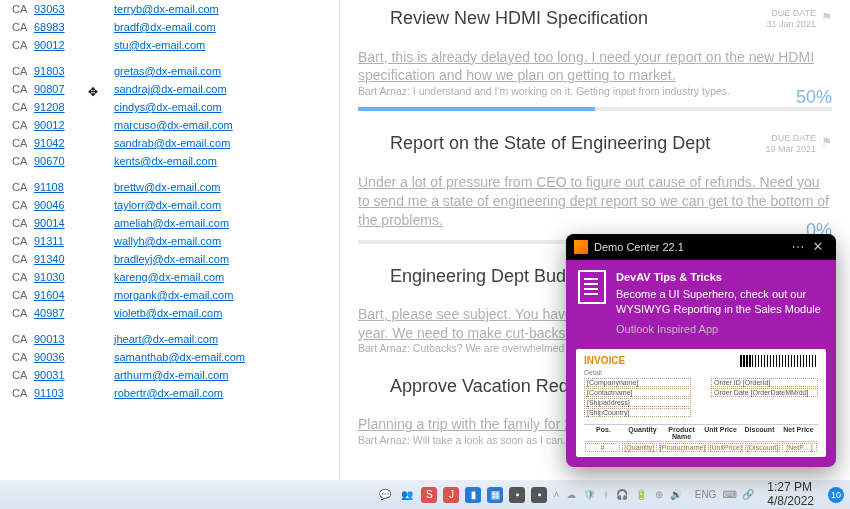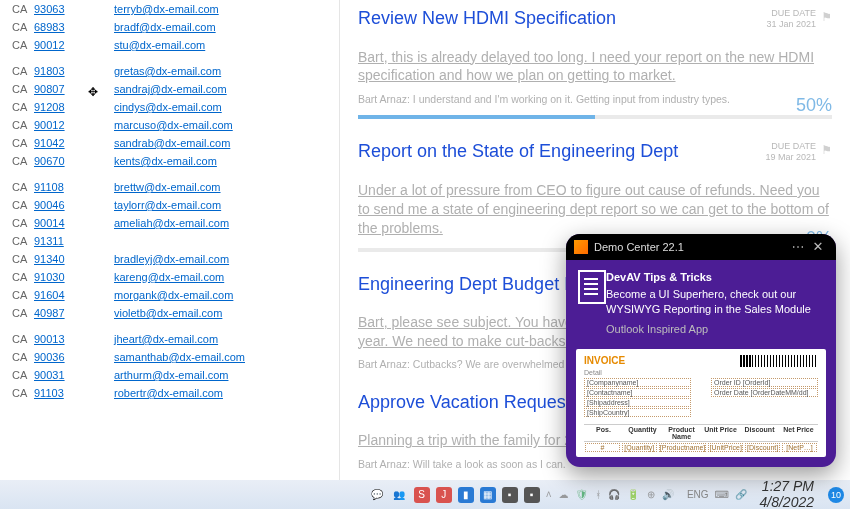--- a/index.html
+++ b/index.html
@@ -9,36 +9,36 @@
   .row { display: flex; height: 18px; align-items: center; }
   .c-state { width: 24px; padding-left: 12px; color:#666; }
   .c-zip { width: 62px; padding-left: 10px; }
   .c-zip a, .c-email a { color: #0066cc; text-decoration: underline; cursor:pointer; }
   .c-email { flex: 1; padding-left: 28px; position:relative;}
   .cursor { position:absolute; left:2px; top:2px; font-size:12px;}
   .group-sep { height: 8px; }
   .right { flex: 1; padding: 8px 18px 0 18px; overflow:hidden; }
   .task { margin-bottom: 22px; }
   .task-head { display:flex; justify-content:space-between; }
-  .task-title { font-size: 18px; color: #1d4ed8; font-weight:400;}
+  .task-title { font-size: 18px; color: #404040; font-weight:400;margin-left:32px;}
   .task-due { text-align:right; font-size:9px; color:#b8b8b8; line-height:1.2; position:relative; padding-right:16px;}
   .task-due .flag { position:absolute; right:0; top:2px; color:#d0d0d0; font-size:12px;}
   .task-desc { font-size: 14px; color: #b0b0b0; margin-top:18px; line-height:1.35;text-decoration:underline; }
-  .task-resp { font-size: 10.5px; color: #b0b0b0; margin-top:8px; }
+  .task-resp { font-size: 10.5px; color: #b0b0b0; margin-top:0; }
   .progress { height:4px; background:#eaeaea; margin-top:10px; position:relative;text-align:right;}
   .progress-fill { height:100%; background:#6fb4e8; }
   .progress-pct { position:absolute; right:0; top:-20px; font-size:18px; color:#7fb9e6;}
 
   
-  .toast { position:absolute; right:14px; bottom:42px; width:270px; background:#4c1d95; border-radius:14px; color:#fff; box-shadow:0 8px 24px rgba(0,0,0,.4); overflow:hidden; z-index:10;}
+  .toast { position:absolute; right:14px; bottom:42px; width:270px; background:#a21caf; border-radius:8px; color:#fff; box-shadow:0 8px 24px rgba(0,0,0,.4); overflow:hidden; z-index:10;}
   .toast-head { display:flex; align-items:center; height:26px; padding:0 8px; font-size:11px; color:#ddd; background:#000;}
   .toast-head-icon { width:14px; height:14px; background:linear-gradient(135deg,#ff9a00,#ff6a00); margin-right:6px;}
   .toast-head-title { flex:1; }
   .toast-close,.toast-more { width:20px; text-align:center; cursor:pointer; color:#bbb; font-size:13px;}
-  .toast-body { display:flex; padding:10px 12px 8px 12px; gap:0;}
+  .toast-body { display:flex; padding:10px 12px 8px 12px; gap:10px;}
   .doc-icon { width:28px; height:34px; border:2px solid #fff; position:relative; flex-shrink:0;}
   .doc-icon:before{content:"";position:absolute;left:4px;top:6px;width:14px;height:2px;background:#fff;box-shadow:0 5px 0 #fff,0 10px 0 #fff,0 15px 0 #fff;}
   .toast-text { font-size:11px; line-height:1.35;}
   .toast-title { font-weight:600; margin-bottom:3px;}
   .toast-sub { color:#bdbdbd; margin-top:5px;}
   .toast-preview { height:108px; background:#fff; margin:4px 10px 10px 10px; border-radius:2px; padding:6px 8px; color:#555; font-size:7.5px; position:relative; overflow:hidden;}
   .inv-label{ color:#e68a00; font-size:10px; font-weight:700;}
   .barcode{ position:absolute; right:10px; top:6px; height:12px; width:76px; background:repeating-linear-gradient(90deg,#000 0 1.5px,#fff 1.5px 3px);}
   .inv-detail{font-size:7px;color:#888;margin-top:3px;}
   .inv-row{display:flex;gap:20px;margin-top:2px;}
@@ -51,21 +51,21 @@
   .td{flex:1;text-align:center;border:1px dotted #c49a6c;margin:1px;}
 
   
   .taskbar { position:absolute; bottom:0; left:0; right:0; height:29px; background:linear-gradient(#e9eef6,#d9e4f2); display:flex; align-items:center; font-size:10px; color:#555;}
   .tb-left{flex:1;}
   .tb-icons{display:flex;gap:6px;padding-right:6px;align-items:center;}
   .tb-ic{width:16px;height:16px;display:inline-flex;align-items:center;justify-content:center;border-radius:3px;font-size:10px;}
   .sq-red{background:#d9534f;color:#fff;}
   .sq-blue{background:#2a7ad4;color:#fff;}
   .sq-dk{background:#555;color:#fff;}
-  .tb-clock{text-align:right;line-height:1.1;padding:0 8px;font-size:14px;color:#333;font-style:italic;}
+  .tb-clock{line-height:1.1;padding:0 8px;font-size:12px;color:#333;}
   .tb-badge{width:16px;height:16px;border-radius:50%;background:#1e88e5;color:#fff;display:flex;align-items:center;justify-content:center;font-size:9px;margin:0 6px;}
   .tray{display:flex;gap:7px;align-items:center;color:#4a6;opacity:.8;padding-right:6px;}
   .gray{color:#888;}
   .muted{color:#6a88b0;}
 </style>
 </head>
 <body>
 
 <div class="app">
   <div class="left" id="left">
@@ -127,20 +127,21 @@
         <div class="c-email"><a>taylorr@dx-email.com</a></div>
       </div>
       <div class="row">
         <div class="c-state">CA</div>
         <div class="c-zip"><a>90014</a></div>
         <div class="c-email"><a>ameliah@dx-email.com</a></div>
       </div>
       <div class="row">
         <div class="c-state">CA</div>
         <div class="c-zip"><a>91311</a></div>
+        <div class="c-email"><a>wallyh@dx-email.com</a></div>
       </div>
       <div class="row">
         <div class="c-state">CA</div>
         <div class="c-zip"><a>91340</a></div>
         <div class="c-email"><a>bradleyj@dx-email.com</a></div>
       </div>
       <div class="row">
         <div class="c-state">CA</div>
         <div class="c-zip"><a>91030</a></div>
         <div class="c-email"><a>kareng@dx-email.com</a></div>

